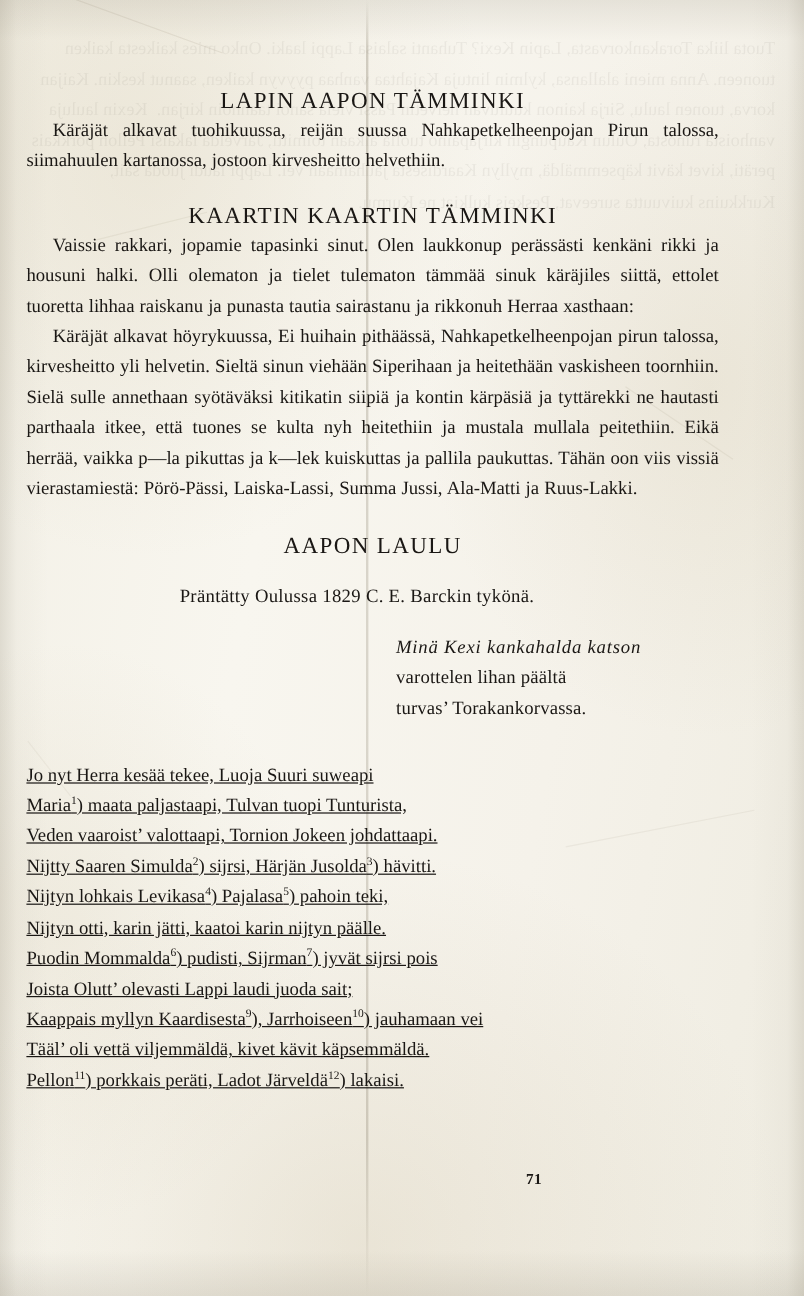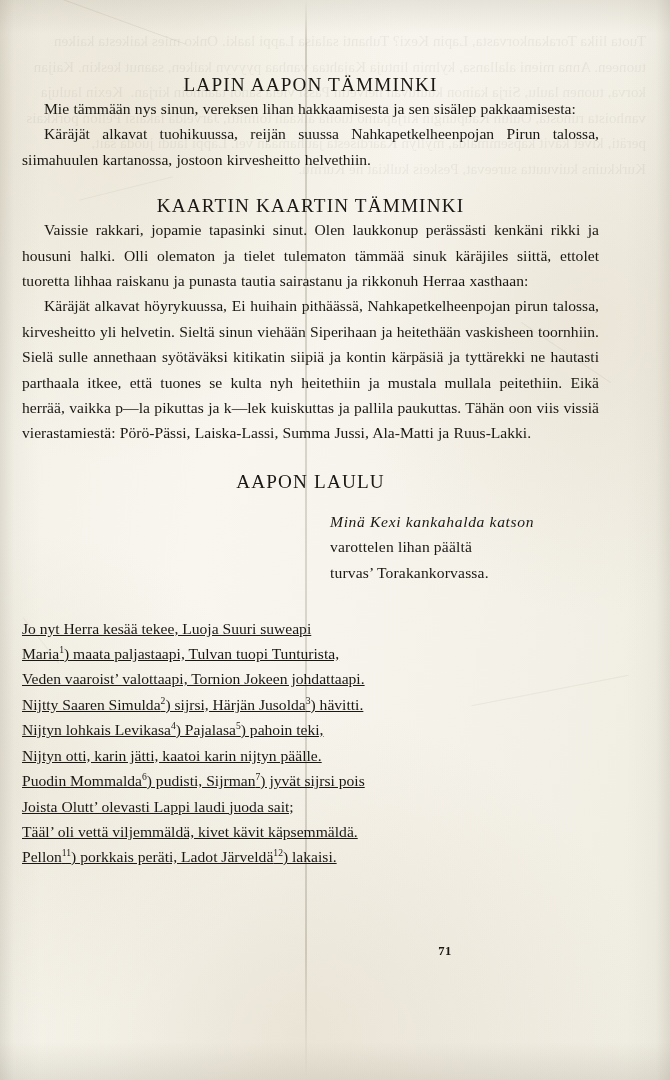--- a/index.html
+++ b/index.html
@@ -140,21 +140,21 @@
     font-size: 9.6px;
     vertical-align: super;
     line-height: 0;
     letter-spacing: 0;
   }
 
   #folio {
     position: absolute;
     z-index: 3;
     left: 0;
-    top: 944px;
+    top: 976px;
     width: 670px;
     text-align: center;
     padding-left: 220px;
     box-sizing: border-box;
     font-size: 12.6px;
     font-weight: bold;
     letter-spacing: 0.4px;
   }
 </style>
 </head>
@@ -170,44 +170,45 @@
 
   <div class="scratch" style="left:40px; top:18px; width:150px; height:1px; transform:rotate(20deg); opacity:.5;"></div>
   <div class="scratch" style="left:78px; top:188px; width:96px; height:1px; transform:rotate(-14deg); opacity:.38;"></div>
   <div class="scratch" style="left:512px; top:352px; width:108px; height:1px; transform:rotate(34deg); opacity:.42;"></div>
   <div class="scratch" style="left:470px; top:690px; width:160px; height:1px; transform:rotate(-11deg); opacity:.34;"></div>
   <div class="scratch" style="left:12px; top:640px; width:58px; height:1px; transform:rotate(52deg); opacity:.30;"></div>
 
   <div id="content">
 
     <h2 class="heading h-lapin">LAPIN AAPON TÄMMINKI</h2>
-    <p class="para indent blk-1">Mie tämmään nys sinun, vereksen lihan hakkaamisesta ja sen sisälep pakkaamisesta:</p>
     <p class="para indent blk-3">Käräjät alkavat tuohikuussa, reijän suussa Nahkapetkelheenpojan Pirun talossa, siimahuulen kartanossa, jostoon kirvesheitto helvethiin.</p>
 
     <h2 class="heading h-kaartin">KAARTIN KAARTIN TÄMMINKI</h2>
     <p class="para indent blk-2">Vaissie rakkari, jopamie tapasinki sinut. Olen laukkonup perässästi kenkäni rikki ja housuni halki. Olli olematon ja tielet tulematon tämmää sinuk käräjiles siittä, ettolet tuoretta lihhaa raiskanu ja punasta tautia sairastanu ja rikkonuh Herraa xasthaan:</p>
     <p class="para indent blk-3">Käräjät alkavat höyrykuussa, Ei huihain pithäässä, Nahkapetkelheenpojan pirun talossa, kirvesheitto yli helvetin. Sieltä sinun viehään Siperihaan ja heitethään vaskisheen toornhiin. Sielä sulle annethaan syötäväksi kitikatin siipiä ja kontin kärpäsiä ja tyttärekki ne hautasti parthaala itkee, että tuones se kulta nyh heitethiin ja mustala mullala peitethiin. Eikä herrää, vaikka p—la pikuttas ja k—lek kuiskuttas ja pallila paukuttas. Tähän oon viis vissiä vierastamiestä: Pörö-Pässi, Laiska-Lassi, Summa Jussi, Ala-Matti ja Ruus-Lakki.</p>
 
     <h2 class="heading h-kexin">AAPON LAULU</h2>
+    <p class="imprint">Präntätty Oulussa 1829 C. E. Barckin tykönä.</p>
 
     <div class="epigraph">
       <div class="ep-1">Minä Kexi kankahalda katson</div>
       <div class="ep-2">varottelen lihan päältä</div>
       <div class="ep-3">turvas’ Torakankorvassa.</div>
     </div>
 
     <div class="verse" id="verse-block">
         <div class="vline">Jo nyt Herra kesää tekee, Luoja Suuri suweapi</div>
         <div class="vline">Maria<sup class="fn">1</sup>) maata paljastaapi, Tulvan tuopi Tunturista,</div>
         <div class="vline">Veden vaaroist’ valottaapi, Tornion Jokeen johdattaapi.</div>
         <div class="vline">Nijtty Saaren Simulda<sup class="fn">2</sup>) sijrsi, Härjän Jusolda<sup class="fn">3</sup>) hävitti.</div>
         <div class="vline">Nijtyn lohkais Levikasa<sup class="fn">4</sup>) Pajalasa<sup class="fn">5</sup>) pahoin teki,</div>
         <div class="vline">Nijtyn otti, karin jätti, kaatoi karin nijtyn päälle.</div>
         <div class="vline">Puodin Mommalda<sup class="fn">6</sup>) pudisti, Sijrman<sup class="fn">7</sup>) jyvät sijrsi pois</div>
         <div class="vline">Joista Olutt’ olevasti Lappi laudi juoda sait;</div>
+        <div class="vline">Kaappais myllyn Kaardisesta<sup class="fn">9</sup>), Jarrhoiseen<sup class="fn">10</sup>) jauhamaan vei</div>
         <div class="vline">Tääl’ oli vettä viljemmäldä, kivet kävit käpsemmäldä.</div>
         <div class="vline">Pellon<sup class="fn">11</sup>) porkkais peräti, Ladot Järveldä<sup class="fn">12</sup>) lakaisi.</div>
       </div>
 
   </div>
 
   <div id="folio">71</div>
 
   <div id="vignette"></div>
 </div>

